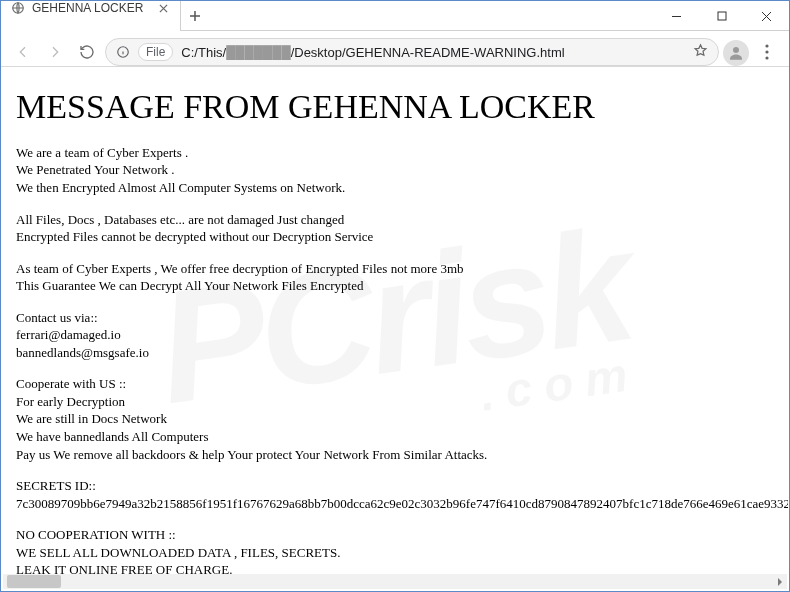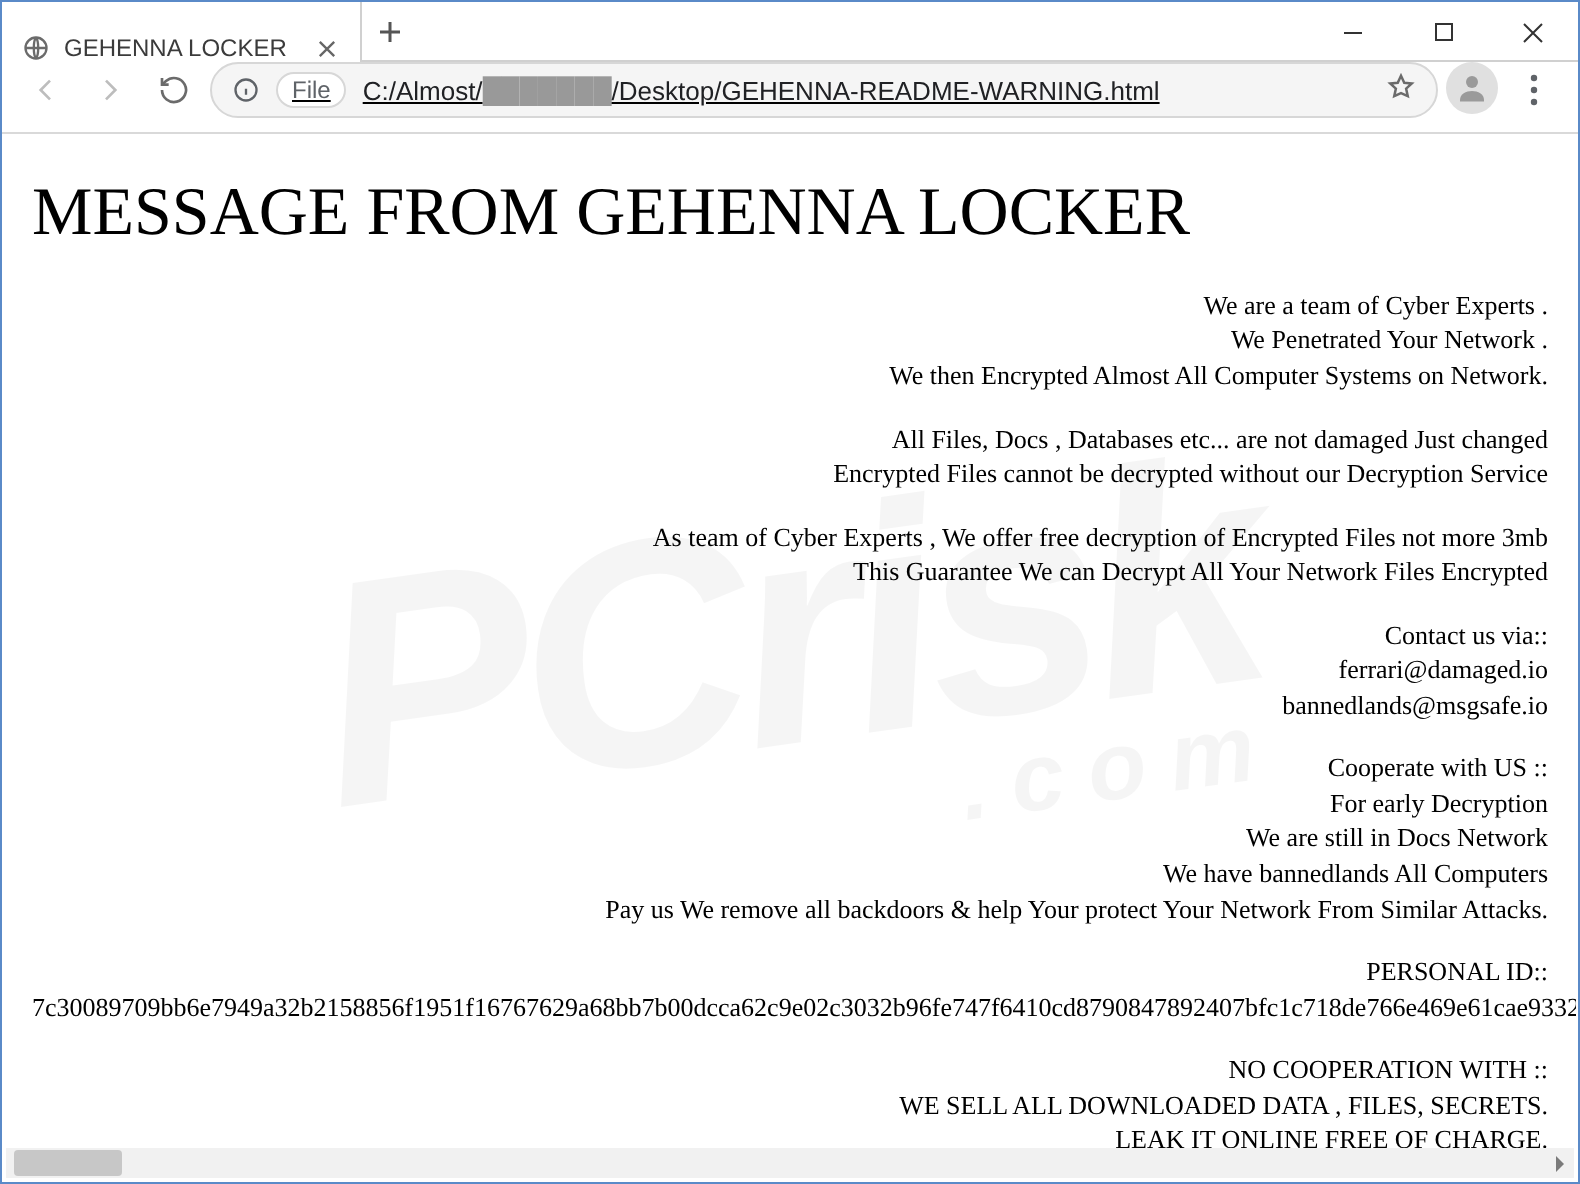--- a/index.html
+++ b/index.html
@@ -21,21 +21,21 @@
   }
   .titlebar {
     height: 30px;
     display: flex;
     align-items: stretch;
     background: #fff;
     border-bottom: 1px solid #d0d0d0;
   }
   .tab {
     display: flex;
-    align-items: flex-end;
+    align-items: flex-start;
     gap: 7px;
     padding: 0 10px;
     height: 30px;
     min-width: 180px;
     max-width: 200px;
     background: #fff;
     border-right: 1px solid #d0d0d0;
     font-size: 12px;
     color: #3b3b3b;
     position: relative;
@@ -56,26 +56,25 @@
   .win-btn {
     width: 45px; height: 30px;
     display: flex; align-items: center; justify-content: center;
     color: #333; cursor: pointer;
   }
   .win-btn svg { display:block; }
   
   .toolbar {
     height: 36px;
     display: flex;
-    align-items: flex-start;
+    align-items: flex-end;
     gap: 4px;
     padding: 0 8px;
     border-bottom: 1px solid #d9d9d9;
     background: #fff;
-    text-decoration: underline;
   }
   .nav-btn {
     width: 28px; height: 28px;
     display:flex; align-items:center; justify-content:center;
     color:#6b6b6b; border-radius:50%; cursor:pointer;
   }
   .nav-btn.disabled { color:#bdbdbd; }
   .omnibox {
     flex: 1;
     height: 28px;
@@ -126,21 +125,21 @@
     color: #000;
     font-size: 13px;
     line-height: 1.35;
     white-space: nowrap;
   }
   .page h1 {
     font-size: 34px;
     font-weight: normal;
     margin: 6px 0 14px 0;
   }
-  .para { margin-bottom: 14px; text-align: right; }
+  .para { margin-bottom: 14px; }
   .para div { white-space: nowrap; }
   
   .watermark {
     position: absolute;
     top: 50%; left: 50%;
     transform: translate(-50%, -50%) rotate(-8deg);
     font-family: Arial, sans-serif;
     font-size: 160px;
     font-weight: 600;
     font-style: italic;
@@ -242,21 +241,21 @@
       <span style="display:flex;">
         <svg width="14" height="14" viewBox="0 0 24 24" fill="none" stroke="#5f6368" stroke-width="2">
             <circle cx="12" cy="12" r="9"></circle>
             <path d="M12 8h.01M11 12h1v4"></path>
           </svg>
       </span>
       <span class="chip">
         <span>File</span>
       </span>
       <span class="url-text">
-        <span>C:/Almost/</span><span class="dim">███████</span><span>/Desktop/GEHENNA-README-WARNING.html</span>
+        <span>C:/This/</span><span class="dim">███████</span><span>/Desktop/GEHENNA-README-WARNING.html</span>
       </span>
       <span class="star">
         <svg width="15" height="15" viewBox="0 0 24 24" fill="none" stroke="currentColor" stroke-width="2">
             <path d="M12 3l2.6 5.6 6 .6-4.5 4.1 1.3 6L12 16.9 6.6 19.3l1.3-6L3.4 9.2l6-.6L12 3z"></path>
           </svg>
       </span>
     </div>
     <div class="avatar">
       <svg width="18" height="18" viewBox="0 0 24 24" fill="#9a9a9a">
           <circle cx="12" cy="8" r="4"></circle>
@@ -306,21 +305,21 @@
 
       <div class="para">
         <div>Cooperate with US ::</div>
         <div>For early Decryption</div>
         <div>We are still in Docs Network</div>
         <div>We have bannedlands All Computers</div>
         <div>Pay us We remove all backdoors &amp; help Your protect Your Network From Similar Attacks.</div>
       </div>
 
       <div class="para">
-        <div>PERSONAL ID::</div>
+        <div>SECRETS ID::</div>
         <div>7c30089709bb6e7949a32b2158856f1951f16767629a68bb7b00dcca62c9e02c3032b96fe747f6410cd8790847892407bfc1c718de766e469e61cae9332768395ce</div>
       </div>
 
 
       <div class="para">
         <div>NO COOPERATION WITH ::</div>
         <div>WE SELL ALL DOWNLOADED DATA , FILES, SECRETS.</div>
         <div>LEAK IT ONLINE FREE OF CHARGE.</div>
 
       </div>

